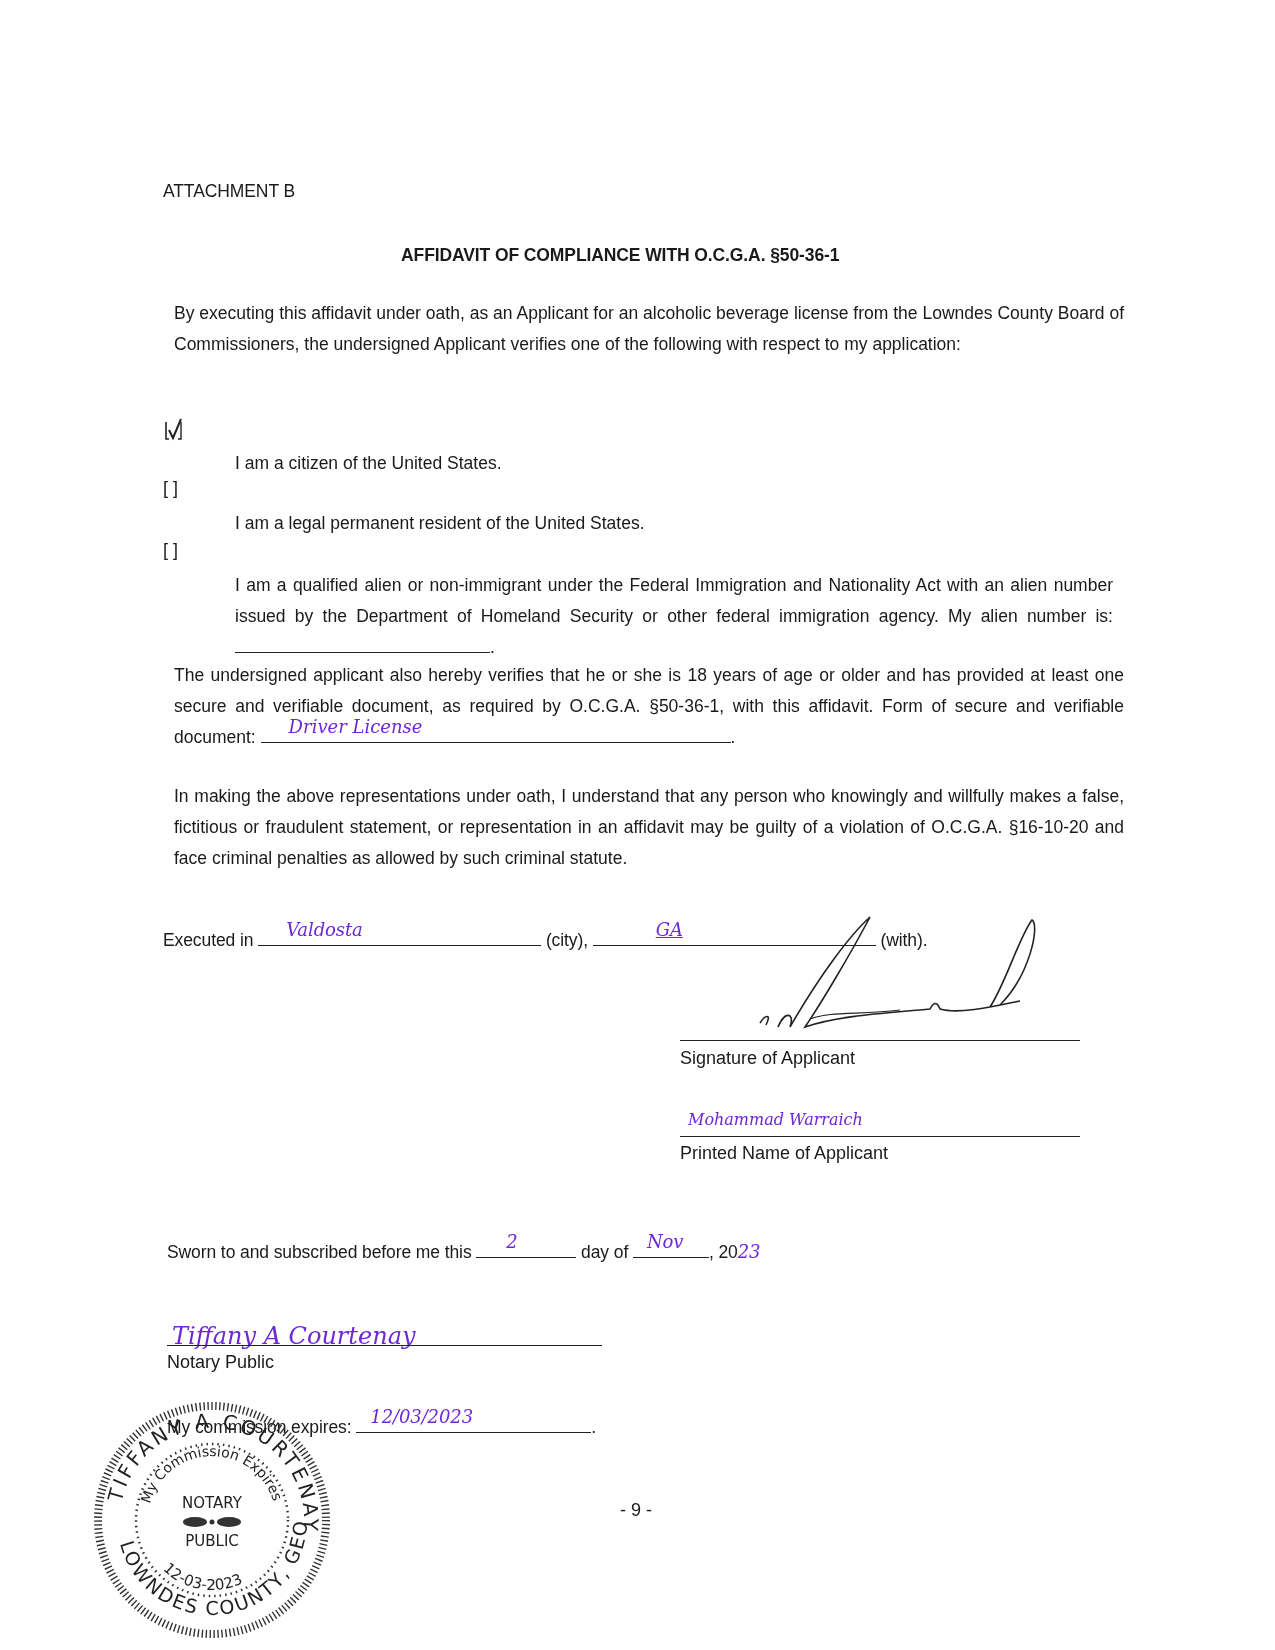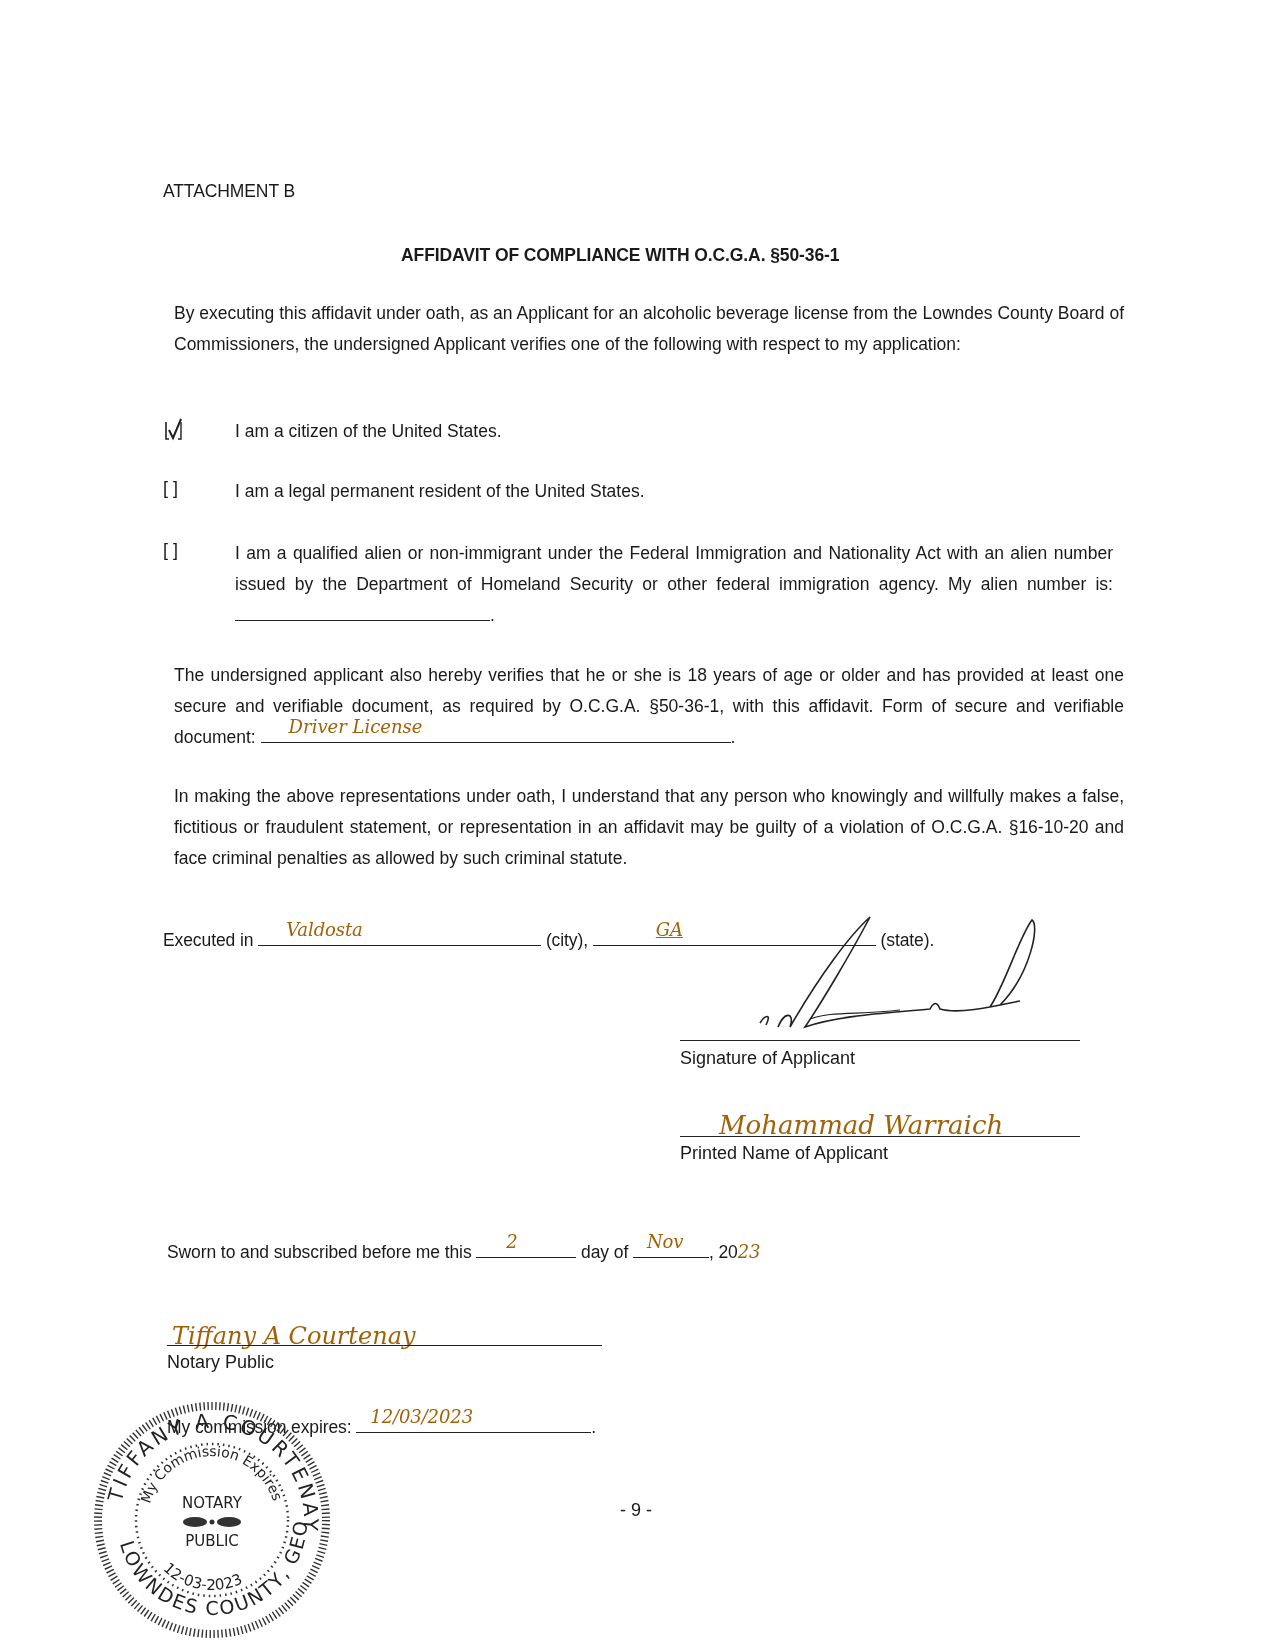--- a/index.html
+++ b/index.html
@@ -1,25 +1,25 @@
 <!DOCTYPE html>
 <html><head>
 <meta charset="utf-8">
 <style>
   html, body { margin: 0; padding: 0; background: #ffffff; }
   body { width: 1275px; height: 1650px; position: relative; overflow: hidden;
          font-family: "Liberation Sans", "DejaVu Sans", sans-serif; color: #1a1a1a; }
   .abs { position: absolute; }
   .txt { font-size: 17.5px; line-height: 31px; letter-spacing: -0.1px; }
-  .hand { font-family: "DejaVu Serif", serif; font-style: italic; color: #a16207; font-size: 18px; }
+  .hand { font-family: "DejaVu Serif", serif; font-style: italic; color: #6d28d9; font-size: 18px; }
   .line { display: inline-block; border-bottom: 1.5px solid #222; position: relative; vertical-align: baseline; height: 20px; }
   .line .hand { position: absolute; bottom: 0px; white-space: nowrap; }
   .para { position: absolute; left: 174px; width: 950px; font-size: 17.5px; line-height: 31px; text-align: justify; }
   .cb { position: absolute; left: 163px; font-size: 18px; }
-  .opt { position: absolute; left: 235px; width: 878px; font-size: 17.5px; line-height: 31px; text-align: justify; }
+  .opt { position: absolute; left: 235px; width: 878px; font-size: 17.5px; line-height: 31px; text-align: justify; margin-top: 32px; }
   .sigline { position: absolute; border-bottom: 1.5px solid #222; }
   .label { position: absolute; font-size: 18px; }
   .stamp { position: absolute; left: 92px; top: 1400px; width: 240px; height: 240px; }
   .pagenum { position: absolute; left: 620px; top: 1500px; font-size: 18px; }
 </style>
 </head>
 <body>
 
 <div class="abs txt" style="left:163px; top:164px;margin-top:12px;">ATTACHMENT B</div>
 <div class="abs txt" style="left:401px; top:240px;font-weight:bold;">AFFIDAVIT OF COMPLIANCE WITH O.C.G.A. §50-36-1</div>
@@ -49,31 +49,31 @@
   <span class="line" style="width:470px;"><span class="hand" style="left:28px;">Driver License</span></span>.
 </div>
 
 <div class="para" style="top:781px;">In making the above representations under oath, I understand that any person who knowingly and willfully makes a false, fictitious or fraudulent statement, or representation in an affidavit may be guilty of a violation of O.C.G.A. §16-10-20 and face criminal penalties as allowed by such criminal statute.</div>
 
 <div class="abs txt" style="left:163px; top:925px; white-space:nowrap;">
   <span>Executed in</span>
   <span class="line" style="width:283px;"><span class="hand" style="left:28px;">Valdosta</span></span>
   <span>(city),</span>
   <span class="line" style="width:283px;"><span class="hand" style="left:63px;text-decoration:underline;">GA</span></span>
-  <span>(state).</span>
+  <span>(with).</span>
 </div>
 
 <svg class="abs" style="left:700px; top:915px;" width="380" height="120" viewBox="0 0 380 120">
   <path d="M60 108 C 65 100, 72 98, 66 110 M78 112 C 85 95, 95 98, 90 112 C 120 60, 150 20, 170 2 C 150 40, 120 90, 105 112 C 140 100, 190 98, 230 94 C 232 90, 236 84, 240 94 C 260 100, 300 90, 320 86 M300 90 C 330 60, 340 10, 332 5 C 320 20, 305 70, 290 92" stroke="#222" stroke-width="1.6" fill="none"></path>
   <path d="M110 104 C 130 96, 160 100, 200 95" stroke="#222" stroke-width="1.2" fill="none"></path>
 </svg>
 <div class="sigline" style="left:680px; top:1040px; width:400px;"></div>
 <div class="label" style="left:680px; top:1048px;">Signature of Applicant</div>
 
-<div class="abs hand" style="left:688px; top:1110px; font-size:26px;margin-left:31px;">Mohammad Warraich</div>
+<div class="abs hand" style="left:688px; top:1110px; font-size:16px;">Mohammad Warraich</div>
 <div class="sigline" style="left:680px; top:1136px; width:400px;"></div>
 <div class="label" style="left:680px; top:1143px;">Printed Name of Applicant</div>
 
 <div class="abs txt" style="left:167px; top:1236px; white-space:nowrap;">
   <span>Sworn to and subscribed before me this</span>
   <span class="line" style="width:100px;"><span class="hand" style="left:30px;">2</span></span>
   <span>day of</span>
   <span class="line" style="width:76px;"><span class="hand" style="left:14px;">Nov</span></span><span>, 20</span><span class="hand" style="">23</span>
 </div>
 

